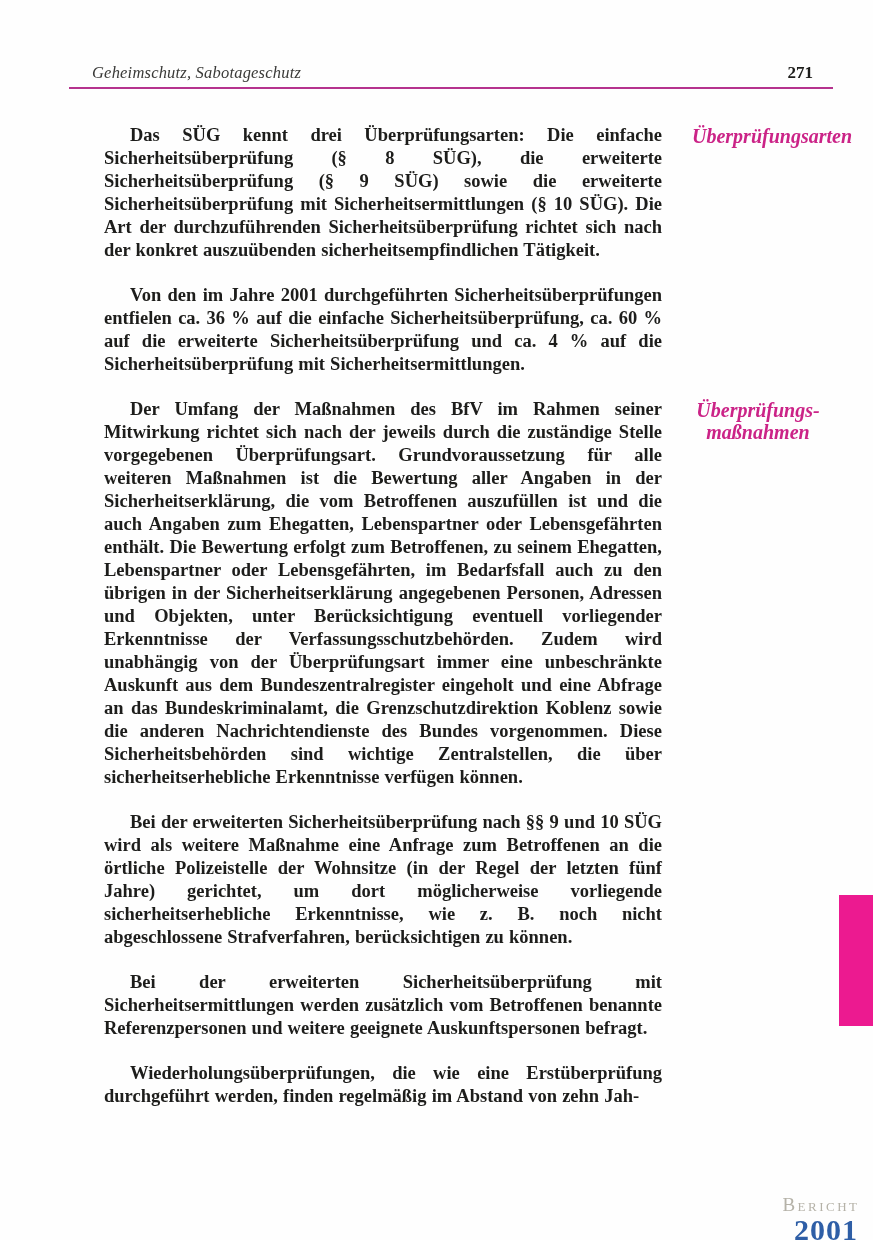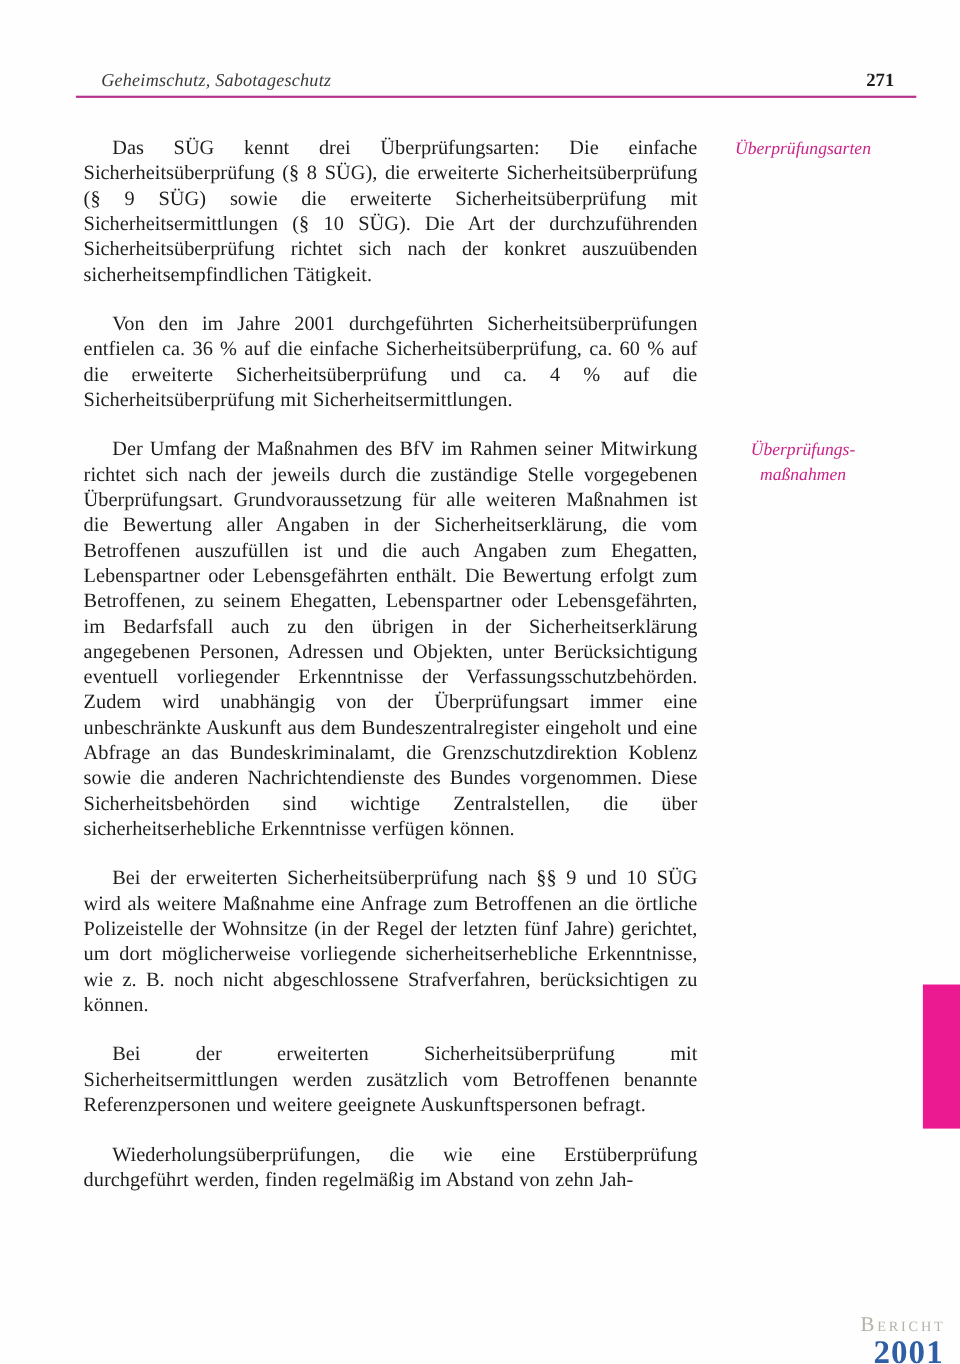--- a/index.html
+++ b/index.html
@@ -18,33 +18,33 @@
     font-style: italic; font-size: 16.5px; color: #3a3a38; letter-spacing: 0.2px;
   }
   .header-num {
     position: absolute; right: 20px; bottom: 3px;
     font-weight: bold; font-size: 17px; color: var(--text, #1d1d1b);
   }
   .header-rule {
     position: absolute; left: 69px; top: 87px; width: 764px; height: 2px;
     background: var(--rule-magenta, #b5338e); border: none; margin: 0;
   }
-  .content { position: absolute; left: 76px; top: 124px; width: 558px; }
+  .content { position: absolute; left: 104px; top: 124px; width: 558px; font-weight: bold; }
   .para-row { position: relative; }
   .para {
     margin: 0 0 22px 0;
     font-size: 18.5px; line-height: 23px;
     text-align: justify; text-indent: 26px;
     color: var(--text, #1d1d1b);
     word-spacing: 0.5px;
   }
   .margin-note {
     position: absolute; left: 588px; top: 1px; width: 132px;
     text-align: center; font-style: italic;
-    font-size: 16px; line-height: 22px;
+    font-size: 20px; line-height: 22px;
     color: var(--note-magenta, #cb2387);
   }
   .tab-marker {
     position: absolute; left: 839px; top: 895px; width: 34px; height: 131px;
     background: var(--tab-magenta, #ec1a90);
   }
   .logo { position: absolute; right: 16px; top: 1167px; text-align: right; line-height: 1; }
   .logo-word {
     display: block;
     font-variant: small-caps;

